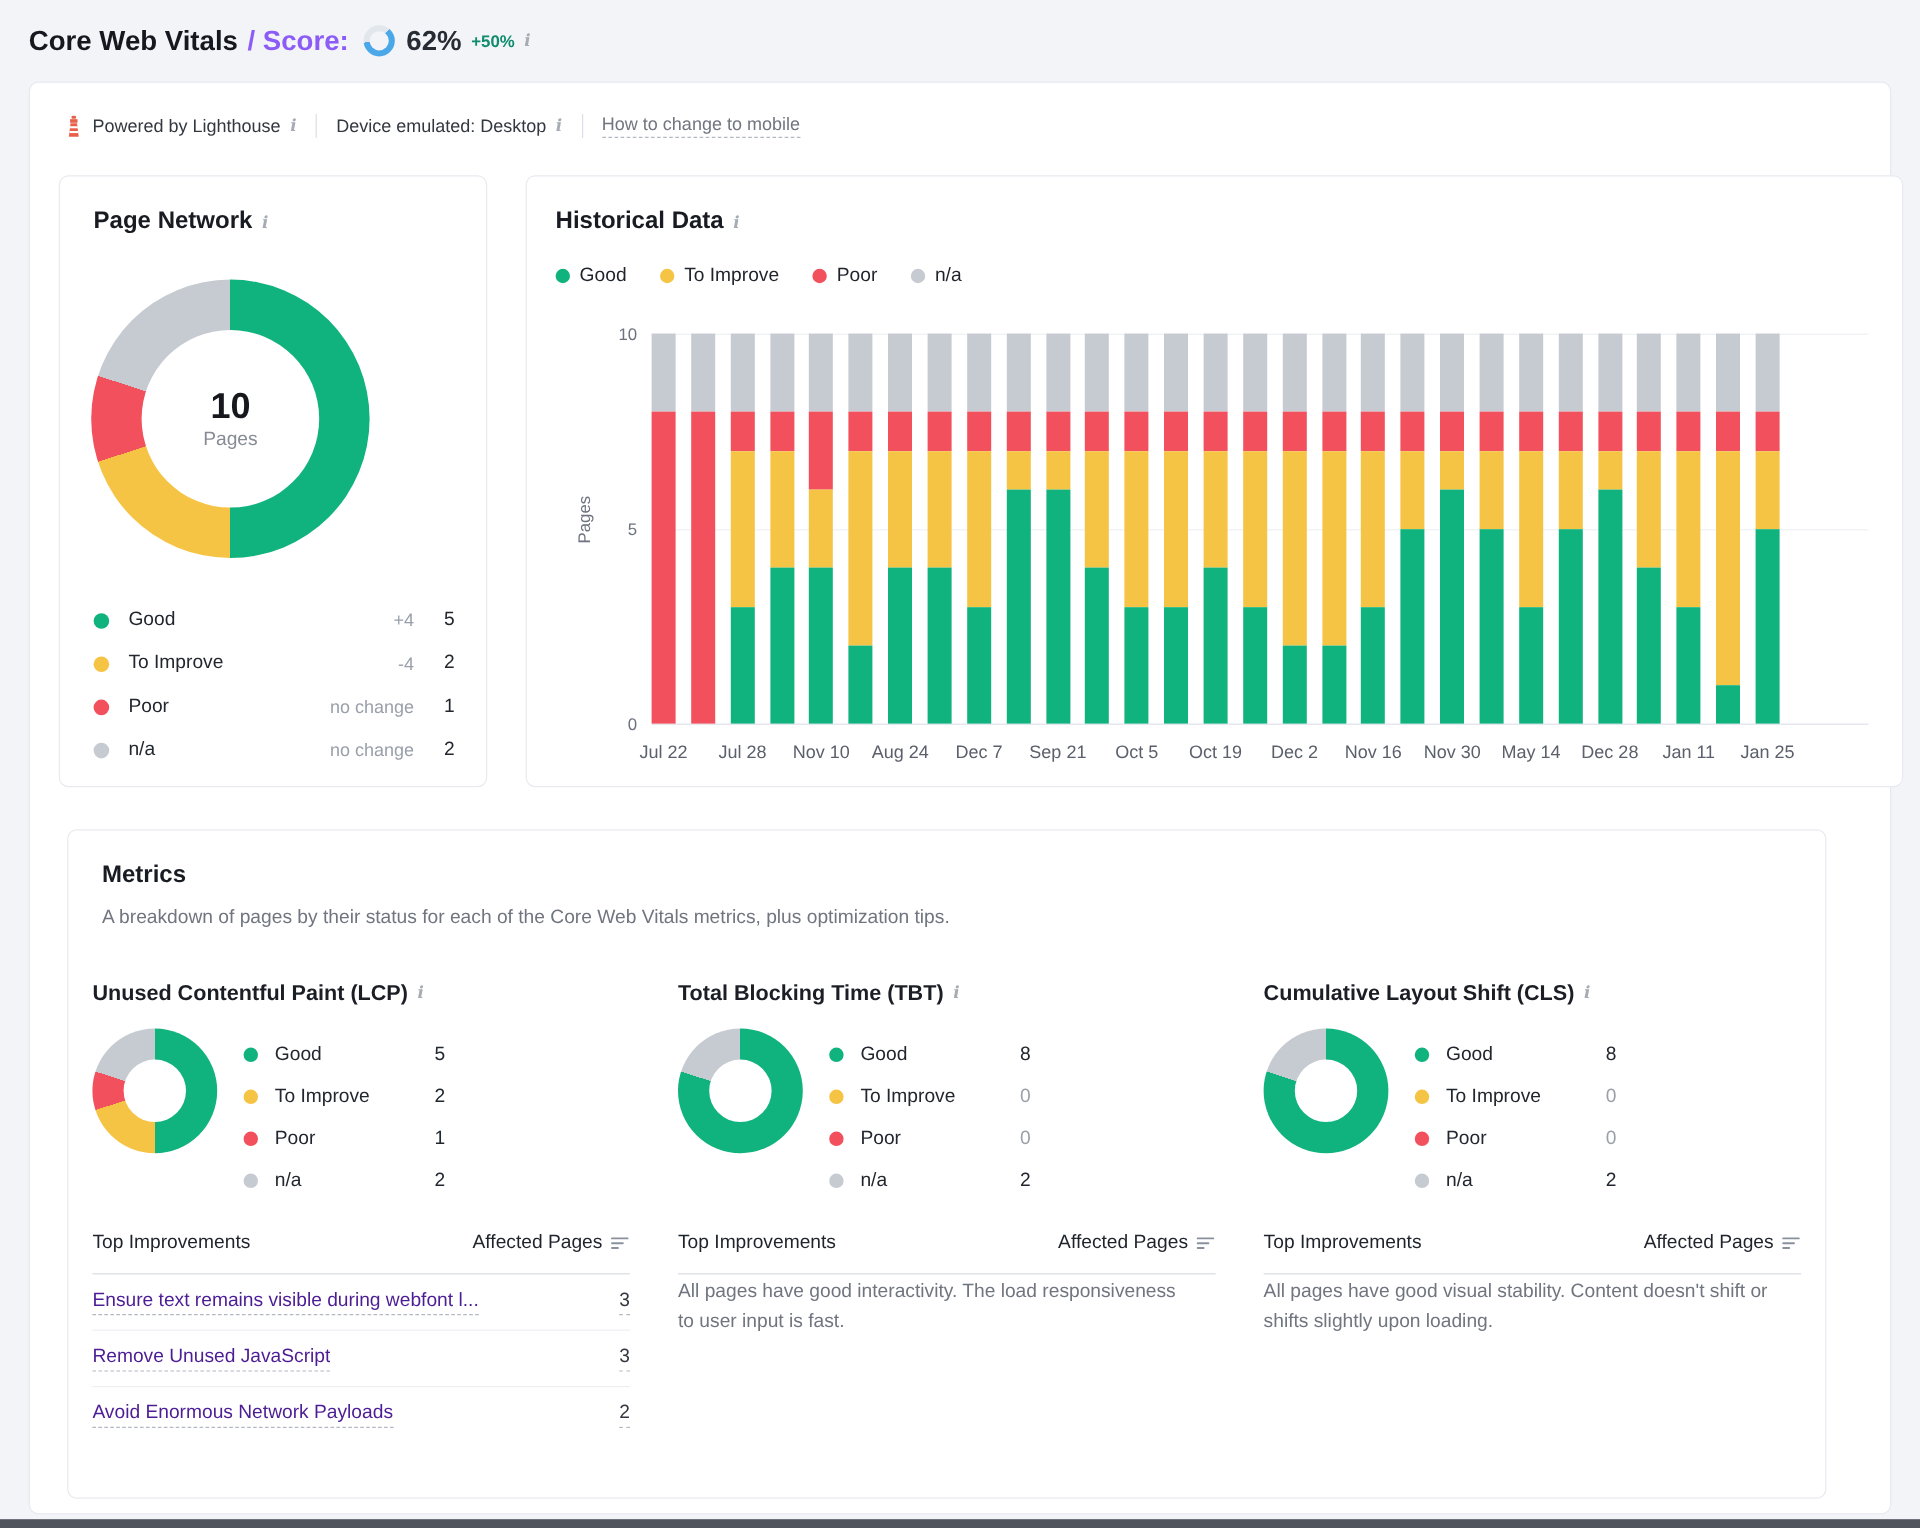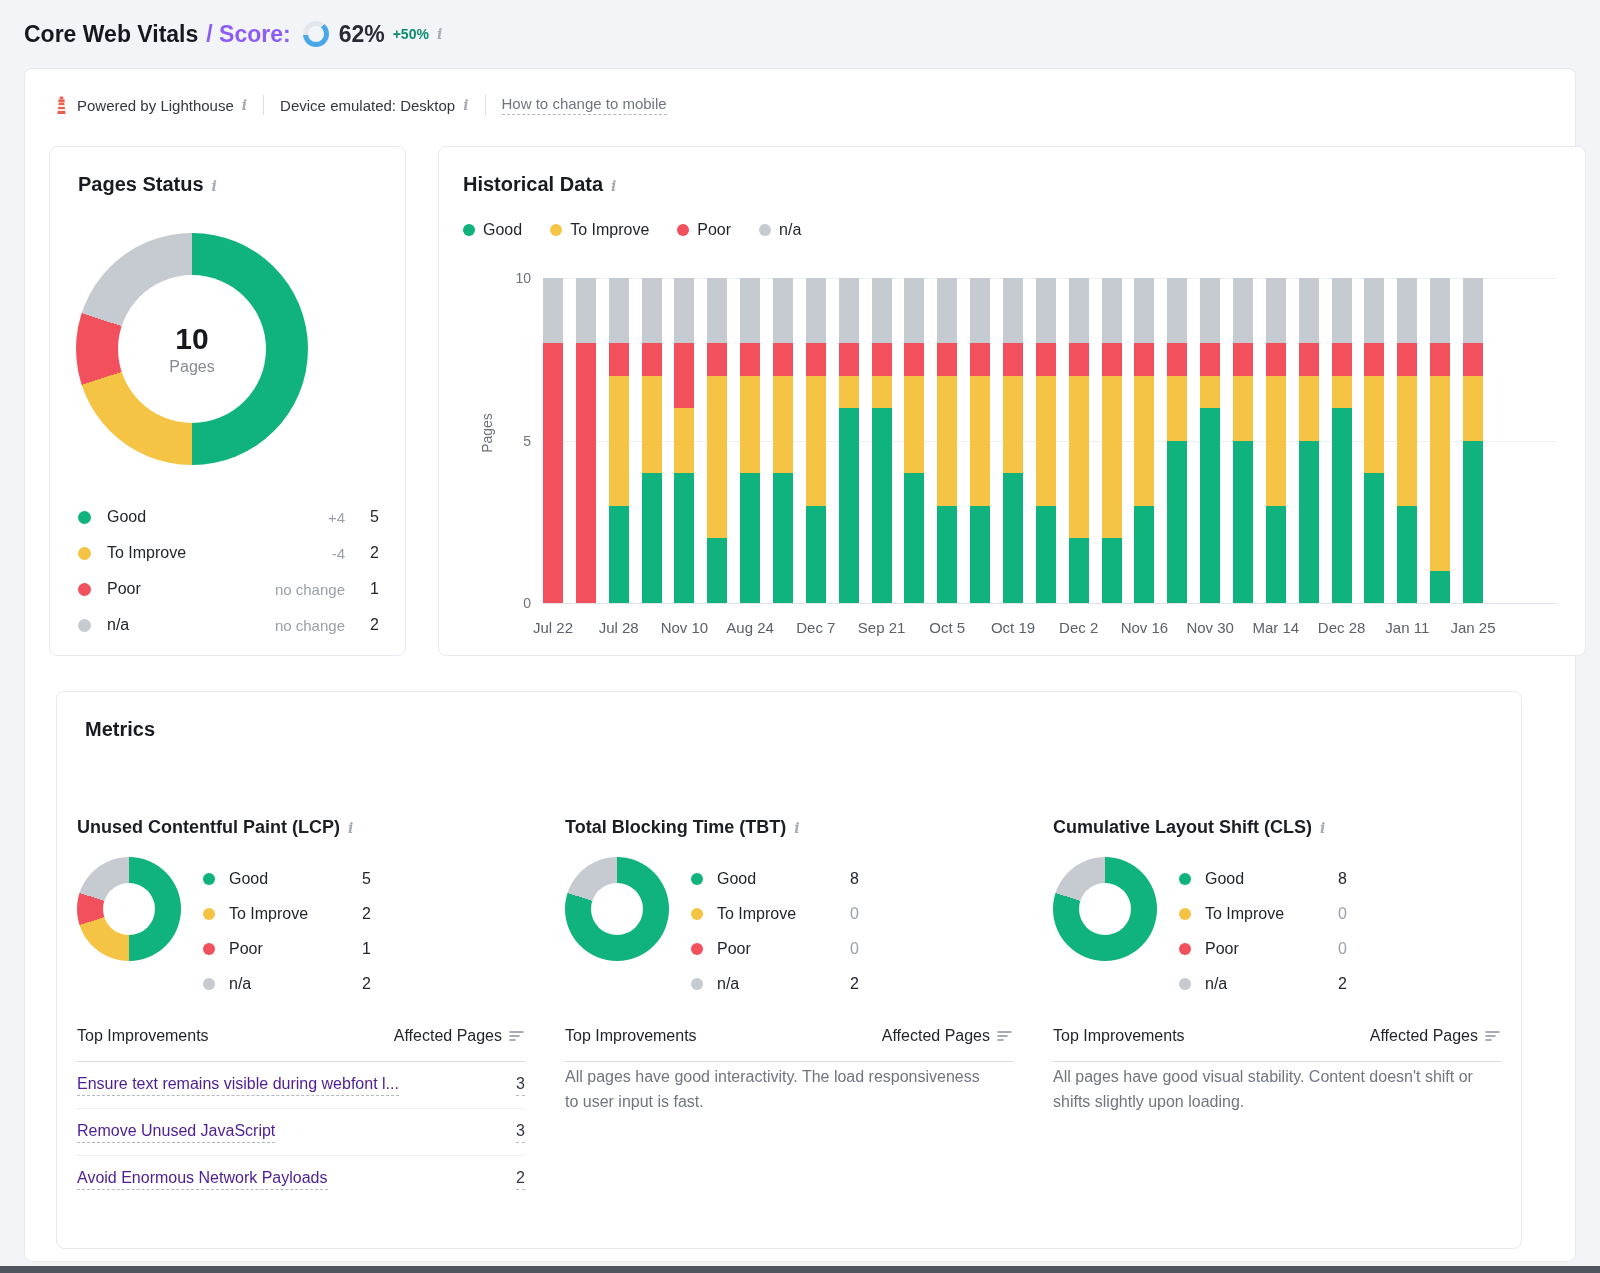--- a/index.html
+++ b/index.html
@@ -120,21 +120,21 @@
     <span>Powered by Lighthouse</span>
     <span class="info-i">i</span>
     <span class="sep"></span>
     <span>Device emulated: Desktop</span>
     <span class="info-i">i</span>
     <span class="sep"></span>
     <a class="tb-link">How to change to mobile</a>
   </div>
 
   <div class="card" id="page-status-card">
-    <div class="card-title"><span>Pages Status</span><span class="info-i">i</span></div>
+    <div class="card-title"><span>Page Network</span><span class="info-i">i</span></div>
     <div class="donut" id="ps-donut" style="background: conic-gradient(rgb(16, 178, 125) 0deg, rgb(16, 178, 125) 180deg, rgb(246, 196, 69) 180deg, rgb(246, 196, 69) 252deg, rgb(242, 80, 92) 252deg, rgb(242, 80, 92) 288deg, rgb(198, 202, 209) 288deg, rgb(198, 202, 209) 360deg);">
       <span class="hole"></span>
       <span class="ps-center">
         <span class="ps-total">10</span>
         <span class="ps-total-label">Pages</span>
       </span>
     </div>
     <div id="ps-legend">
         <div class="ps-row">
           <span class="dot" style="background: rgb(16, 178, 125);"></span>
@@ -367,28 +367,29 @@
       <div class="xlab" style="left: 179.714px;">Jul 28</div>
       <div class="xlab" style="left: 245.429px;">Nov 10</div>
       <div class="xlab" style="left: 311.143px;">Aug 24</div>
       <div class="xlab" style="left: 376.857px;">Dec 7</div>
       <div class="xlab" style="left: 442.571px;">Sep 21</div>
       <div class="xlab" style="left: 508.286px;">Oct 5</div>
       <div class="xlab" style="left: 574px;">Oct 19</div>
       <div class="xlab" style="left: 639.714px;">Dec 2</div>
       <div class="xlab" style="left: 705.429px;">Nov 16</div>
       <div class="xlab" style="left: 771.143px;">Nov 30</div>
-      <div class="xlab" style="left: 836.857px;">Mar 14</div>
+      <div class="xlab" style="left: 836.857px;">May 14</div>
       <div class="xlab" style="left: 902.571px;">Dec 28</div>
       <div class="xlab" style="left: 968.286px;">Jan 11</div>
       <div class="xlab" style="left: 1034px;">Jan 25</div>
     </div>
 
   <div class="card" id="metrics-card">
     <div class="card-title">Metrics</div>
+    <div class="metrics-desc">A breakdown of pages by their status for each of the Core Web Vitals metrics, plus optimization tips.</div>
     <div id="metrics-cols">
         <div class="mcol" style="left: 20px;">
           <div class="m-title-row">
             <span class="m-title">Unused Contentful Paint (LCP)</span>
             <span class="info-i">i</span>
           </div>
           <div class="donut m-donut" style="background: conic-gradient(rgb(16, 178, 125) 0deg, rgb(16, 178, 125) 180deg, rgb(246, 196, 69) 180deg, rgb(246, 196, 69) 252deg, rgb(242, 80, 92) 252deg, rgb(242, 80, 92) 288deg, rgb(198, 202, 209) 288deg, rgb(198, 202, 209) 360deg);">
             <span class="hole"></span>
           </div>
           <div class="m-legend">

